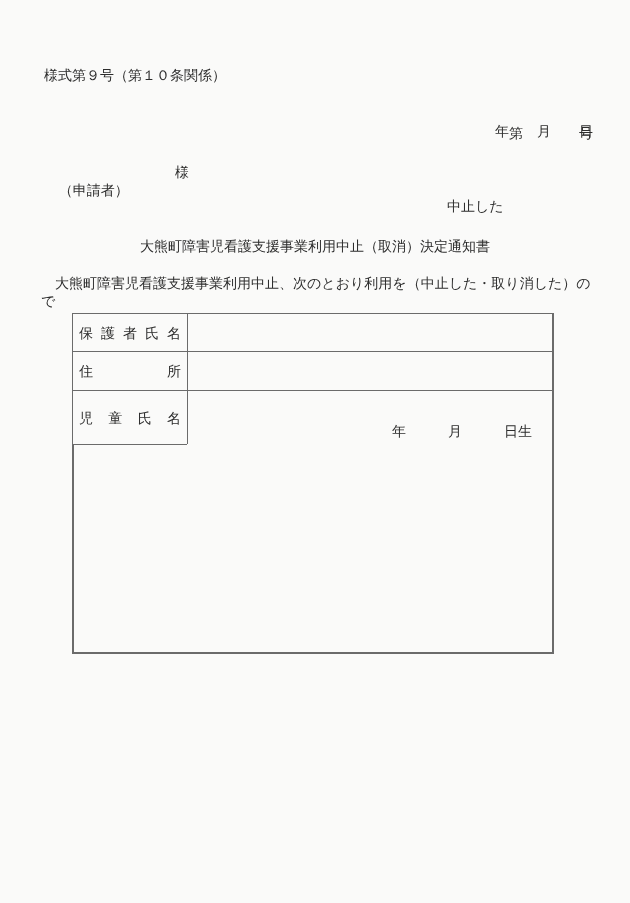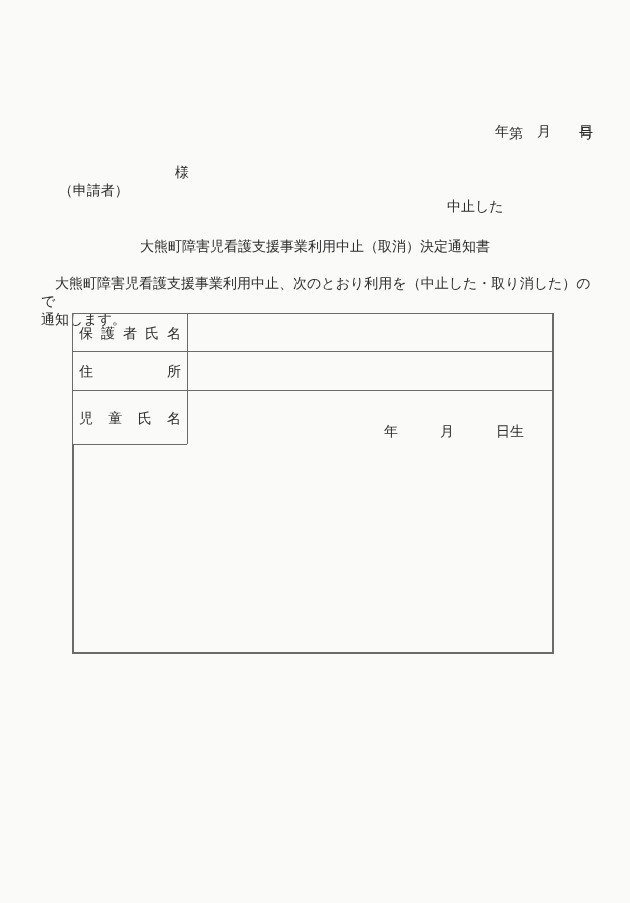--- a/index.html
+++ b/index.html
@@ -67,47 +67,47 @@
     justify-content: flex-start;
     align-items: center;
     white-space: normal;
   }
   .cell.label.wrap span { display: block; }
 
   .cell.value.birth {
     display: flex;
     align-items: flex-end;
     justify-content: flex-end;
-    padding: 0 28px 5px 0;
+    padding: 0 20px 5px 0;
     white-space: pre;
     line-height: 16px;
   }
 </style>
 </head>
 <body>
 
 <div class="page">
 
+  <div class="line form-number">様式第９号（第１０条関係）</div>
 
   <div class="line doc-number">第　　　　号</div>
 
   <div class="line date-line">年　　月　　日</div>
 
   <div class="line applicant">
     <span>（申請者）</span>
     <span class="honorific">様</span>
   </div>
 
   <div class="line mayor">中止した</div>
 
   <div class="line doc-title">大熊町障害児看護支援事業利用中止（取消）決定通知書</div>
 
   <div class="body-text">
     <div>　大熊町障害児看護支援事業利用中止、次のとおり利用を（中止した・取り消した）ので</div>
-    <div>通知します。</div>
   </div>
 
   <div class="form-table">
 
     <div class="cell label">
       <span>保</span>
       <span>護</span>
       <span>者</span>
       <span>氏</span>
       <span>名</span>

